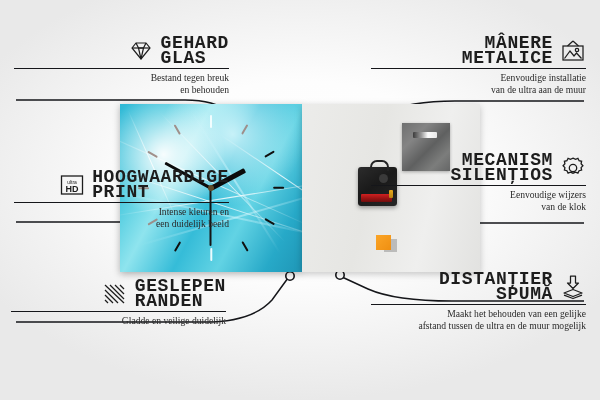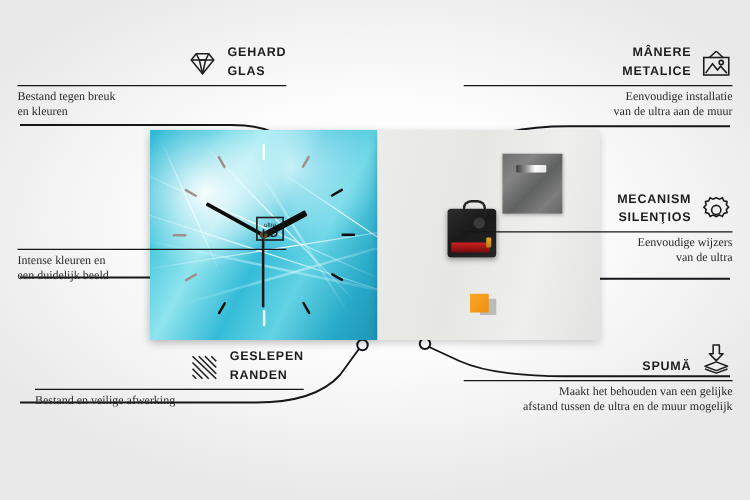--- a/index.html
+++ b/index.html
@@ -12,39 +12,39 @@
     position:relative;width:600px;height:400px;
     background:
       radial-gradient(ellipse 60% 55% at 50% 45%, #ffffff 0%, #fdfdfd 45%, #f2f2f2 75%, #e9e9e9 100%);
   }
   
   .feat{position:absolute;width:215px;}
   .feat .head{display:flex;align-items:center;gap:7px;}
   .feat.left .head{justify-content:flex-end;flex-direction:row;}
   .feat.right .head{justify-content:flex-start;flex-direction:row-reverse;}
   .title{
-    font-family:Liberation Sans, sans-serif;
-    font-weight:700;font-size:10px;line-height:14.5px;
+    font-family:Liberation Mono, monospace;
+    font-weight:700;font-size:18px;line-height:14.5px;
     letter-spacing:.6px;color:#1d1d1d;text-transform:uppercase;
   }
   .feat.left .title{text-align:left;}
   .feat.right .title{text-align:right;}
   .rule{height:1.4px;background:#15161a;margin-top:3px;width:100%;}
   .desc{
     font-family:"Liberation Serif",serif;
     font-size:9.6px;line-height:11.4px;color:#2a2a2a;margin-top:3px;
   }
-  .feat.left .desc{text-align:left;}
+  .feat.left .desc{text-align:right;}
   .feat.right .desc{text-align:right;}
   .ico{width:26px;height:26px;flex:0 0 26px;display:block;}
   .ico svg{display:block;width:26px;height:26px;}
   
   #f-glass{left:14px;top:36px;}
   #f-print{left:14px;top:170px;}
-  #f-edges{left:28px;top:279px;}
+  #f-edges{left:11px;top:279px;}
   #f-hooks{left:371px;top:36px;}
   #f-mech{left:371px;top:153px;}
   #f-spacer{left:371px;top:272px;}
   
   #product{position:absolute;left:120px;top:104px;width:360px;height:168px;}
   #clockface{
     position:absolute;left:0;top:0;width:182px;height:168px;
     background:
       radial-gradient(circle at 24% 30%, rgba(255,255,255,.95) 0%, rgba(255,255,255,0) 34%),
       radial-gradient(circle at 62% 18%, rgba(230,252,255,.8) 0%, rgba(230,252,255,0) 40%),
@@ -178,32 +178,36 @@
           </svg>
       </span>
       <span class="title">
         <span>GEHARD</span><br>
         <span>GLAS</span>
       </span>
     </div>
     <div class="rule"></div>
     <div class="desc">
       <span>Bestand tegen breuk</span><br>
-      <span>en kleuren</span>
+      <span>en behouden</span>
     </div>
   </div>
 
   <div class="feat left" id="f-print">
     <div class="head">
       <span class="ico">
         <svg viewBox="0 0 26 26">
           <rect x="2.5" y="4" width="21" height="18" fill="none" stroke="#1d1d1d" stroke-width="1.3"></rect>
           <text x="13" y="11.6" text-anchor="middle" font-family="Liberation Sans, sans-serif" font-size="5" fill="#1d1d1d">ultra</text>
           <text x="13" y="19.6" text-anchor="middle" font-family="Liberation Sans, sans-serif" font-size="9" font-weight="bold" fill="#1d1d1d">HD</text>
         </svg>
+      </span>
+      <span class="title">
+        <span>HOOGWAARDIGE</span><br>
+        <span>PRINT</span>
       </span>
     </div>
     <div class="rule"></div>
     <div class="desc">
       <span>Intense kleuren en</span><br>
       <span>een duidelijk beeld</span>
     </div>
   </div>
 
   <div class="feat left" id="f-edges">
@@ -221,21 +225,21 @@
         </g>
           </svg>
       </span>
       <span class="title">
         <span>GESLEPEN</span><br>
         <span>RANDEN</span>
       </span>
     </div>
     <div class="rule"></div>
     <div class="desc">
-      <span>Bestand en veilige afwerking</span>
+      <span>Gladde en veilige duidelijk</span>
     </div>
   </div>
 
   <div class="feat right" id="f-hooks">
     <div class="head">
       <span class="ico">
         <svg viewBox="0 0 26 26">
             <g fill="none" stroke="#1d1d1d" stroke-width="1.25">
           <rect x="3" y="8" width="20" height="14"></rect>
           <path d="M13 3 L7.5 8"></path>
@@ -268,37 +272,37 @@
           </svg>
       </span>
       <span class="title">
         <span>MECANISM</span><br>
         <span>SILENŢIOS</span>
       </span>
     </div>
     <div class="rule"></div>
     <div class="desc">
       <span>Eenvoudige wijzers</span><br>
-      <span>van de ultra</span>
+      <span>van de klok</span>
     </div>
   </div>
 
   <div class="feat right" id="f-spacer">
     <div class="head">
       <span class="ico">
         <svg viewBox="0 0 26 26">
             <g fill="none" stroke="#1d1d1d" stroke-width="1.25" stroke-linejoin="round">
           <path d="M10.5 2 L15.5 2 L15.5 9 L18.5 9 L13 14.5 L7.5 9 L10.5 9 Z"></path>
           <path d="M13 15.5 L22 19 L13 22.5 L4 19 Z"></path>
           <path d="M4 21.2 L13 24.5 L22 21.2"></path>
         </g>
           </svg>
       </span>
       <span class="title">
-        <br>
+        <span>DISTANŢIER</span><br>
         <span>SPUMĂ</span>
       </span>
     </div>
     <div class="rule"></div>
     <div class="desc">
       <span>Maakt het behouden van een gelijke</span><br>
       <span>afstand tussen de ultra en de muur mogelijk</span>
     </div>
   </div>
 

